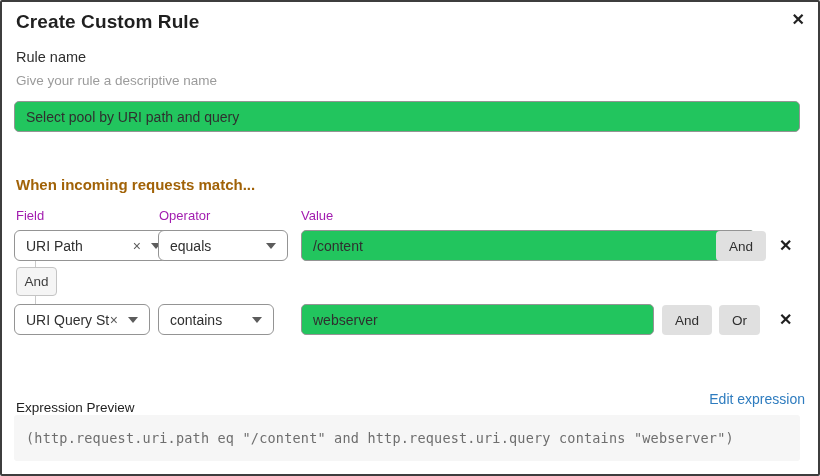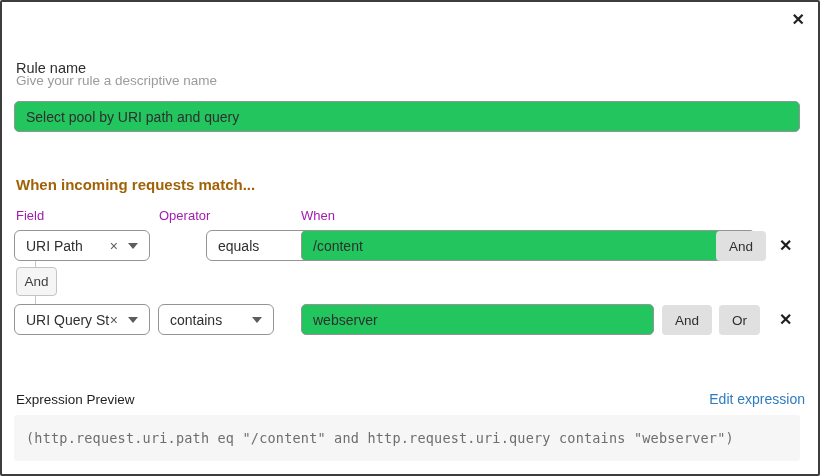--- a/index.html
+++ b/index.html
@@ -92,56 +92,57 @@
   .chip {
     width: 41px; height: 29px;
     background: #f5f5f5;
     border: 1px solid #c4c4c4;
     border-radius: 4px;
     display: flex; align-items: center; justify-content: center;
     font-size: 13.5px; color: #3f3f3f;
   }
   .vline { width: 1px; background: #c9c9c9; }
 
-  .expr-label { font-size: 13.5px; color: #1f1f1f; }
+  .expr-label { font-size: 13.5px; color: #1f1f1f; margin-top: 8px; }
   .edit-link { font-size: 14px; color: #2e7cbf; cursor: pointer; }
   .code-box {
     background: #f6f6f6;
     border-radius: 3px;
     display: flex; align-items: center;
     padding: 0 12px;
     font-family: "DejaVu Sans Mono", "Liberation Mono", monospace;
     font-size: 13.5px; color: #6e6e6e;
     letter-spacing: 0.2px;
     white-space: nowrap;
   }
 </style>
 </head>
 <body>
 
 <div class="dialog">
 
+  <div class="abs title">Create Custom Rule</div>
   <div class="abs close-x">✕</div>
 
-  <div class="abs field-label" style="left:14px; top:58px;">Rule name</div>
+  <div class="abs field-label" style="left:14px; top:47px;">Rule name</div>
   <div class="abs hint" style="left:14px; top:71px;">Give your rule a descriptive name</div>
   <input class="abs text-input" style="left: 12px; top: 99px; width: 786px;" value="Select pool by URI path and query">
 
   <div class="abs section-heading" style="left:14px; top:174px;">When incoming requests match...</div>
 
   <div class="abs col-label" style="left:14px; top:206px;">Field</div>
   <div class="abs col-label" style="left:157px; top:206px;">Operator</div>
-  <div class="abs col-label" style="left:299px; top:206px;">When</div>
+  <div class="abs col-label" style="left:299px; top:206px;">Value</div>
 
-  <div class="abs select" style="left:12px; top:228px; width:136px;">
+  <div class="abs select" style="left:12px; top:228px; width:159px;">
     <span class="sel-text">URI Path</span>
     <span class="clear-x">×</span>
     <span class="caret"></span>
   </div>
-  <div class="abs select" style="left:156px; top:228px; width:130px;margin-left:48px;">
+  <div class="abs select" style="left:156px; top:228px; width:130px;">
     <span class="sel-text">equals</span>
     <span class="caret"></span>
   </div>
   <input class="abs text-input" style="left: 299px; top: 228px; width: 454px;" value="/content">
   <button class="abs gray-btn" style="left:714px; top:229px;">And</button>
   <div class="abs remove-x" style="left:777px; top:236px;">✕</div>
 
   <div class="abs vline" style="left:33px; top:259px; height:6px;"></div>
   <div class="abs chip" style="left:14px; top:265px;">And</div>
   <div class="abs vline" style="left:33px; top:294px; height:8px;"></div>

